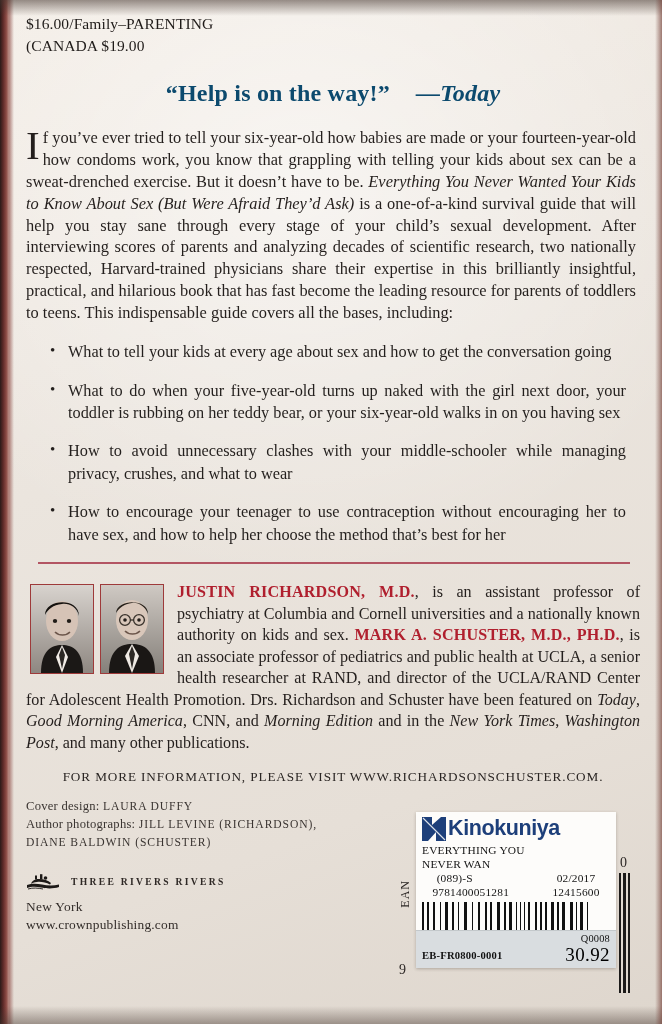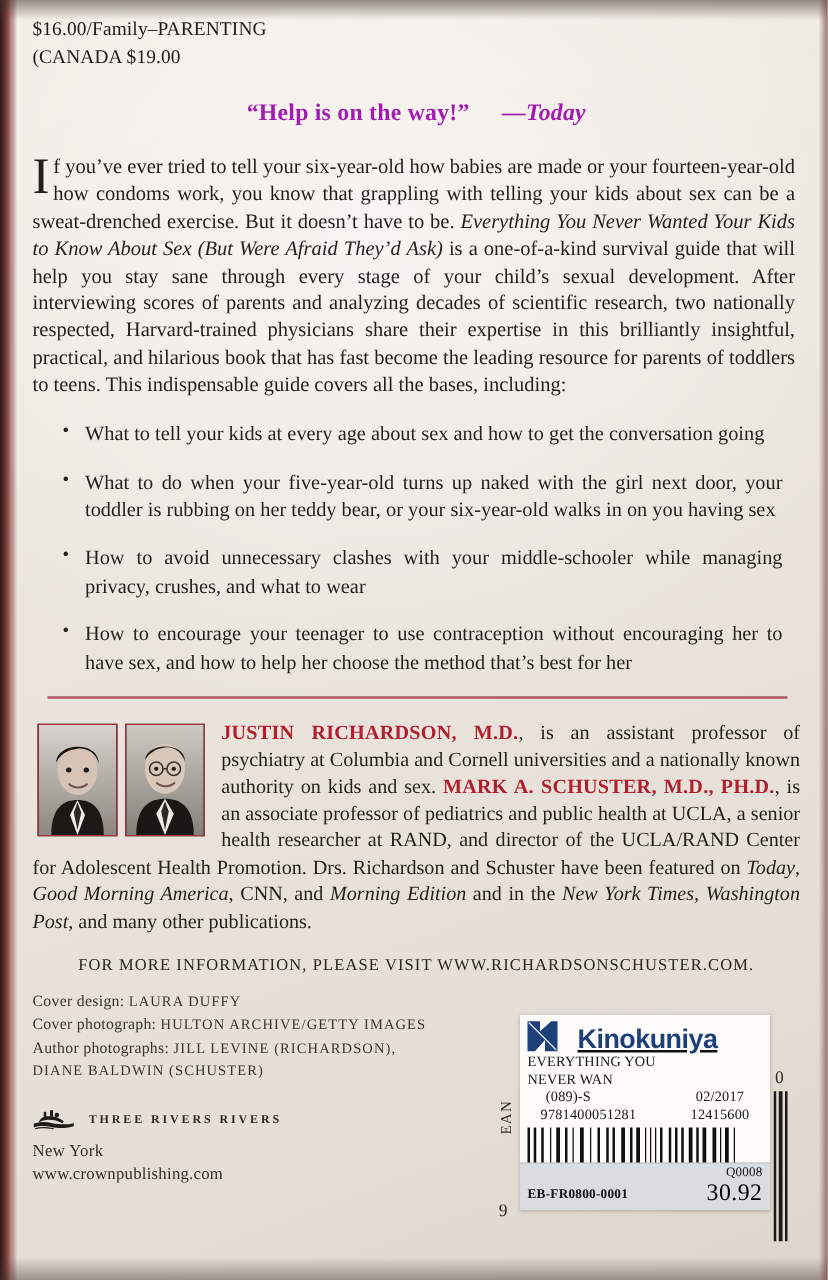--- a/index.html
+++ b/index.html
@@ -72,23 +72,23 @@
     padding-top: 13px;
     font-size: 15.5px;
     line-height: 1.42;
     letter-spacing: 0.1px;
     color: #1f1b19;
   }
 
   
   .pullquote {
     text-align: center;
-    color: #a21caf;
+    color: #0c4a6e;
     font-weight: bold;
-    font-size: 19px;
+    font-size: 24px;
     margin-top: 23px;
     letter-spacing: 0.2px;
   }
   .pullquote .attrib {
     font-style: italic;
     margin-left: 26px;
     font-weight: bold;
   }
 
   
@@ -276,24 +276,23 @@
     width: 200px;
     z-index: 6;
     background: #fdfcfa;
     box-shadow: 0 1px 3px rgba(60,45,38,0.30);
     font-family: "Liberation Serif", "DejaVu Serif", serif;
     color: #111;
     overflow: hidden;
   }
   .sticker-head {
     display: flex;
-    align-items: flex-end;
-    gap: 15px;
+    align-items: center;
+    gap: 1px;
     padding: 4px 5px 1px 5px;
-    text-decoration: underline;
   }
   .kino-mark { width: 26px; height: 26px; display: block; }
   .kino-word {
     font-family: "Liberation Sans", sans-serif;
     font-weight: bold;
     font-size: 21.5px;
     color: #1d3f7a;
     letter-spacing: -0.4px;
     line-height: 1;
   }
@@ -432,21 +431,20 @@
 
       <div class="author-text">
         <span class="name">JUSTIN RICHARDSON, M.D.</span><span>, is an assistant professor of psychiatry at Columbia and Cornell universities and a nationally known authority on kids and sex. </span><span class="name">MARK A. SCHUSTER, M.D., PH.D.</span><span>, is an associate professor of pediatrics and public health at UCLA, a senior health researcher at RAND, and director of the UCLA/RAND Center for Adolescent Health Promotion. Drs. Richardson and Schuster have been featured on </span><i>Today</i><span>, </span><i>Good Morning America</i><span>, CNN, and </span><i>Morning Edition</i><span> and in the </span><i>New York Times</i><span>, </span><i>Washington Post</i><span>, and many other publications.</span>
       </div>
 
       <div class="moreinfo">FOR MORE INFORMATION, PLEASE VISIT WWW.RICHARDSONSCHUSTER.COM.</div>
     </div>
 
     <div class="credits">
       <div><span>Cover design: </span><span class="sc">LAURA DUFFY</span></div>
-      <div><span>Cover photograph: </span><span class="sc">HULTON ARCHIVE/GETTY IMAGES</span></div>
       <div><span>Author photographs: </span><span class="sc">JILL LEVINE (RICHARDSON),</span></div>
       <div class="sc">DIANE BALDWIN (SCHUSTER)</div>
     </div>
 
     <div class="publisher">
       <div class="pub-logo-row">
         <span>
           <svg class="pub-mark" viewBox="0 0 34 20" aria-hidden="true">
             <path d="M1 13 C6 11 11 11.5 16 12.5 C21 13.5 27 14 33 12.5 L33 15 C27 17 20 16.5 15 15.5 C10 14.5 5 14.5 1 16 Z" fill="#1d1a18"></path>
             <path d="M5 12 C6 8.5 9 7 13 7 C18 7 22 8.5 25 11 L24 12.5 C20 10.5 15 9.5 11 10 C8 10.4 6 11 5 12 Z" fill="#1d1a18"></path>

